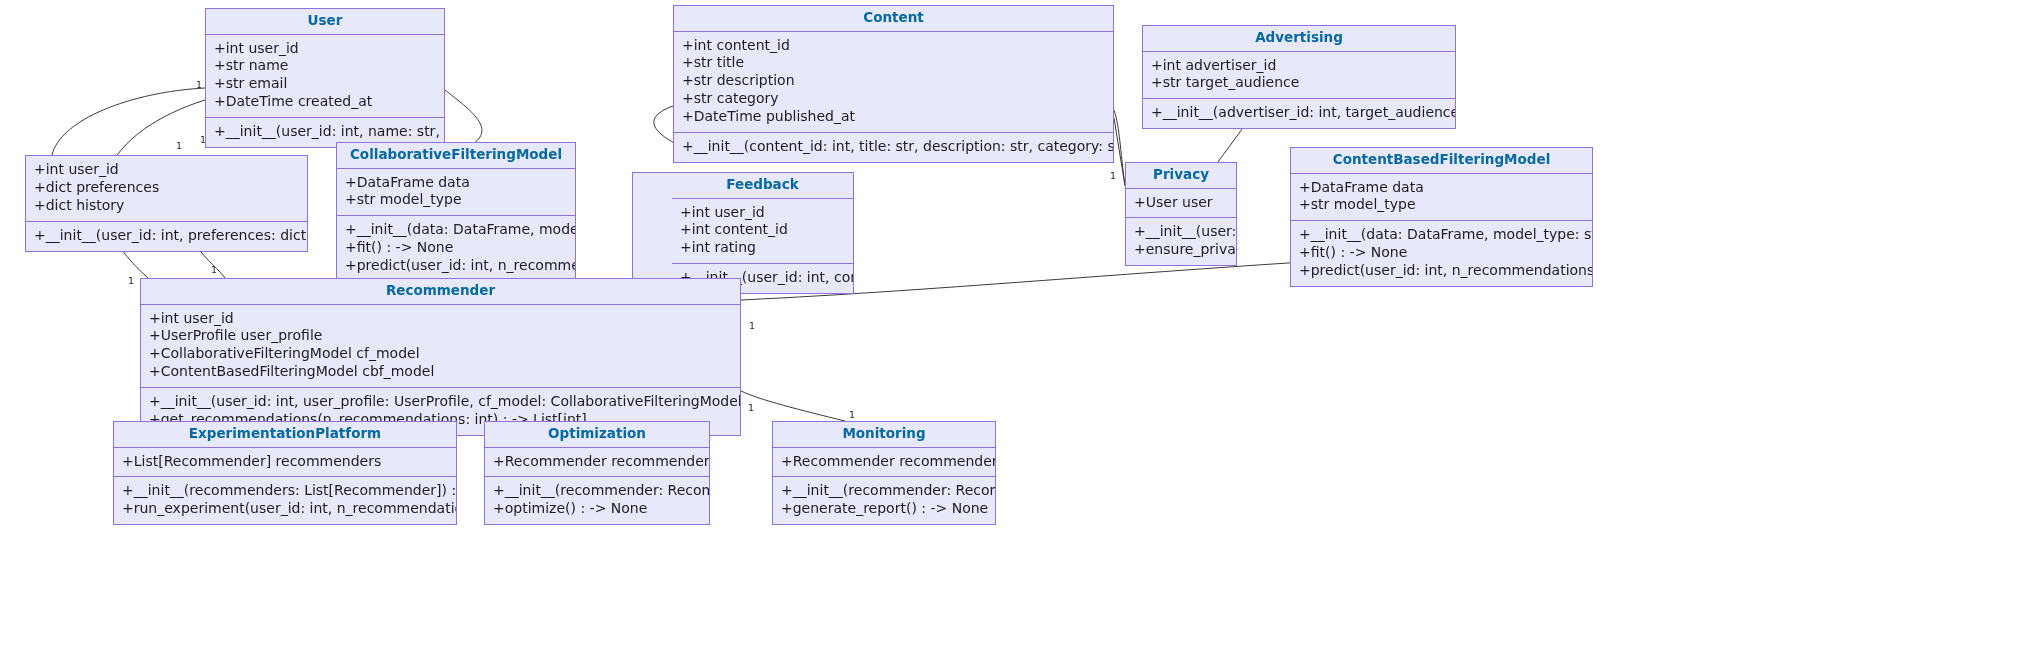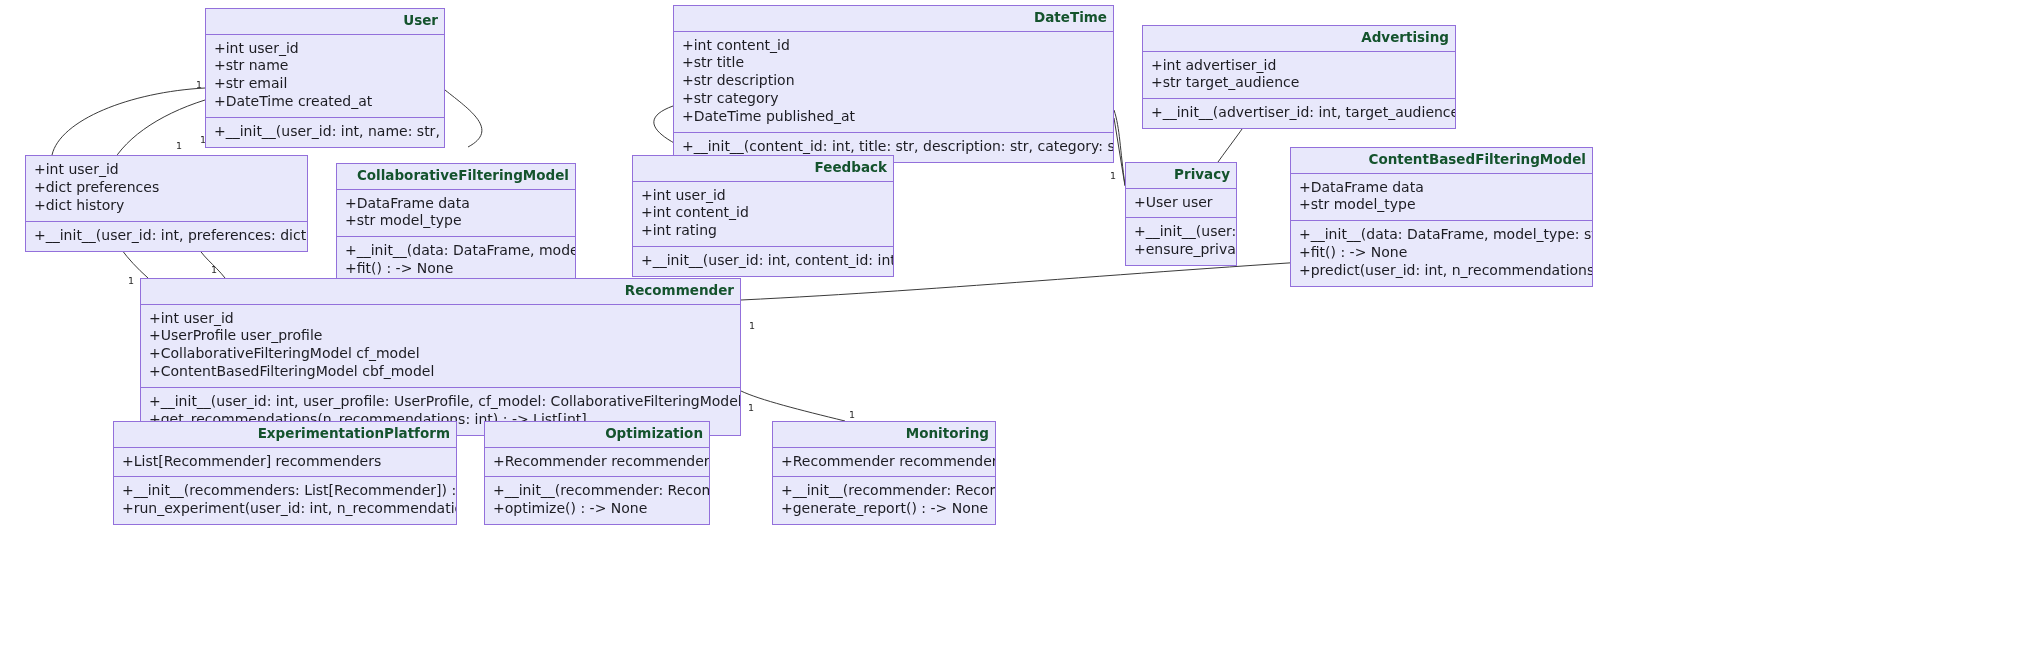--- a/index.html
+++ b/index.html
@@ -25,24 +25,24 @@
     pointer-events: none;
   }
   .uml-class {
     position: absolute;
     box-sizing: border-box;
     border: 1px solid #9370db;
     background: #e8e8fb;
     overflow: hidden;
   }
   .uml-title {
-    text-align: right;
+    text-align: center;
     font-weight: bold;
     font-size: 13.5px;
-    color: #14532d;
+    color: #0369a1;
     padding: 4px 6px 5px 6px;
     border-bottom: 1px solid #9370db;
     white-space: nowrap;
     line-height: 1.15;
   }
   .uml-section {
     padding: 5px 8px 6px 8px;
     border-bottom: 1px solid #9370db;
   }
   .uml-section:last-child {
@@ -105,21 +105,21 @@
         <div class="uml-row">+int user_id</div>
         <div class="uml-row">+str name</div>
         <div class="uml-row">+str email</div>
         <div class="uml-row">+DateTime created_at</div>
       </div>
       <div class="uml-section">
         <div class="uml-row">+__init__(user_id: int, name: str, email: str) : -&gt; None</div>
       </div>
     </div>
     <div class="uml-class" style="left: 673px; top: 5px; width: 441px;">
-      <div class="uml-title">DateTime</div>
+      <div class="uml-title">Content</div>
       <div class="uml-section">
         <div class="uml-row">+int content_id</div>
         <div class="uml-row">+str title</div>
         <div class="uml-row">+str description</div>
         <div class="uml-row">+str category</div>
         <div class="uml-row">+DateTime published_at</div>
       </div>
       <div class="uml-section">
         <div class="uml-row">+__init__(content_id: int, title: str, description: str, category: str, published_at: DateTime) : -&gt; None</div>
       </div>
@@ -137,33 +137,33 @@
     <div class="uml-class" style="left: 25px; top: 155px; width: 283px;">
       <div class="uml-section">
         <div class="uml-row">+int user_id</div>
         <div class="uml-row">+dict preferences</div>
         <div class="uml-row">+dict history</div>
       </div>
       <div class="uml-section">
         <div class="uml-row">+__init__(user_id: int, preferences: dict, history: dict) : -&gt; None</div>
       </div>
     </div>
-    <div class="uml-class" style="left: 336px; top: 163px; width: 240px;">
+    <div class="uml-class" style="left: 336px; top: 142px; width: 240px;">
       <div class="uml-title">CollaborativeFilteringModel</div>
       <div class="uml-section">
         <div class="uml-row">+DataFrame data</div>
         <div class="uml-row">+str model_type</div>
       </div>
       <div class="uml-section">
         <div class="uml-row">+__init__(data: DataFrame, model_type: str) : -&gt; None</div>
         <div class="uml-row">+fit() : -&gt; None</div>
         <div class="uml-row">+predict(user_id: int, n_recommendations: int) : -&gt; List[int]</div>
       </div>
     </div>
-    <div class="uml-class" style="left: 632px; top: 155px; width: 262px;">
+    <div class="uml-class" style="left: 632px; top: 172px; width: 222px; padding-left: 39px;">
       <div class="uml-title">Feedback</div>
       <div class="uml-section">
         <div class="uml-row">+int user_id</div>
         <div class="uml-row">+int content_id</div>
         <div class="uml-row">+int rating</div>
       </div>
       <div class="uml-section">
         <div class="uml-row">+__init__(user_id: int, content_id: int, rating: int) : -&gt; None</div>
       </div>
     </div>

